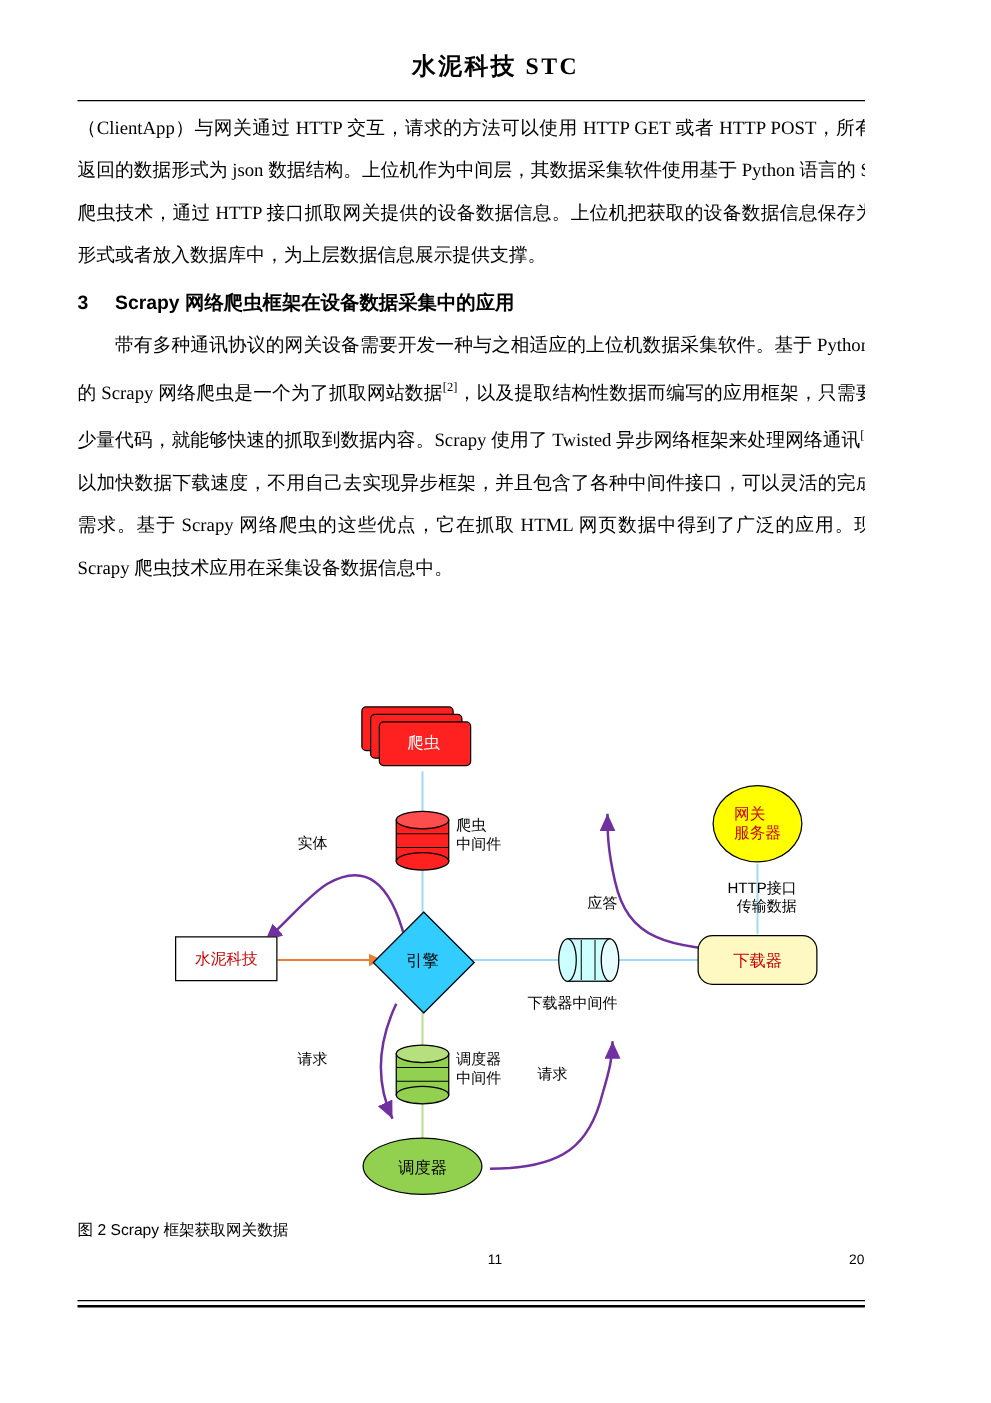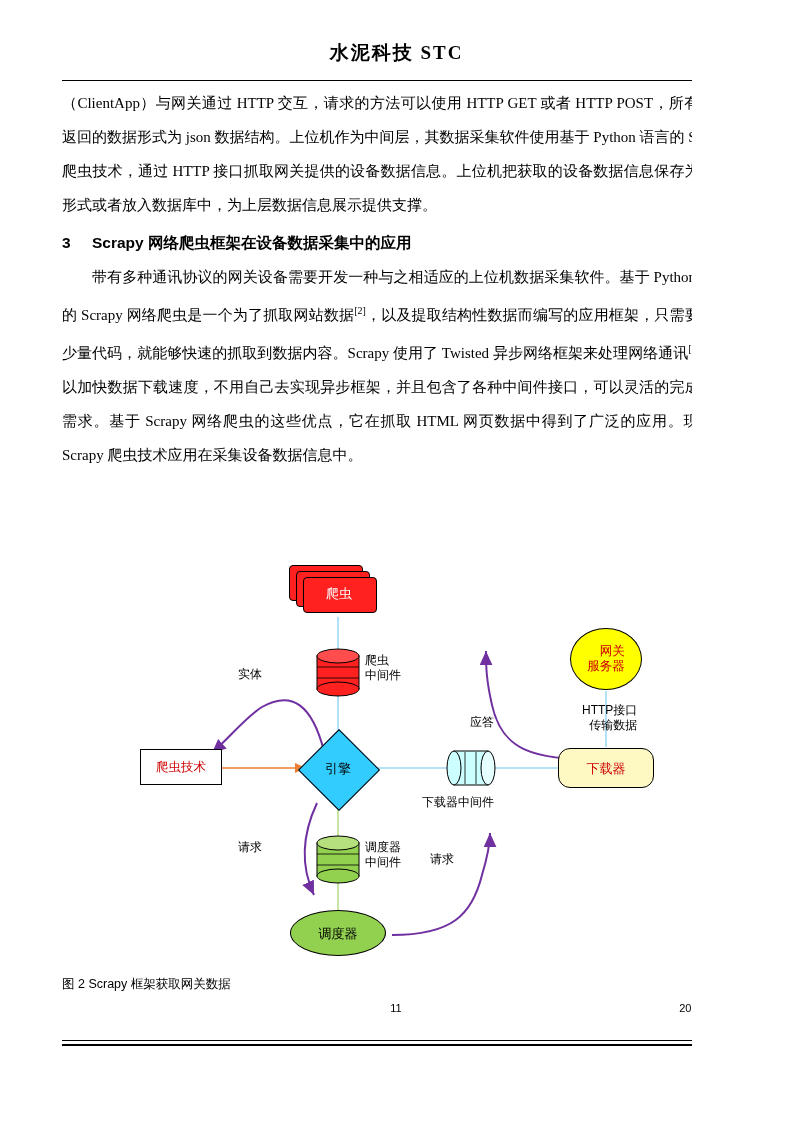--- a/index.html
+++ b/index.html
@@ -96,21 +96,21 @@
     top: 0;
     width: 668px;
     height: 420px;
   }
   .node {
     position: absolute;
     box-sizing: border-box;
     display: flex;
     align-items: center;
     justify-content: center;
-    text-align: right;
+    text-align: left;
     font-family: Liberation Serif, serif;
     font-size: 12.5px;
     color: #000;
     line-height: 15px;
     z-index: 5;
   }
   
   .spider-stack {
     position: absolute;
     left: 227px;
@@ -368,21 +368,21 @@
         <div>网关</div>
         <div>服务器</div>
       </div>
     </div>
 
     <div class="node node-downloader">
       <span>下载器</span>
     </div>
 
     <div class="node node-pipeline">
-      <span>爬虫技术</span>
+      <span>水泥科技</span>
     </div>
 
     <div class="node node-scheduler">
       <span>调度器</span>
     </div>
 
     <div class="engine-wrap">
       <div class="engine-diamond"></div>
       <div class="engine-label">引擎</div>
     </div>

